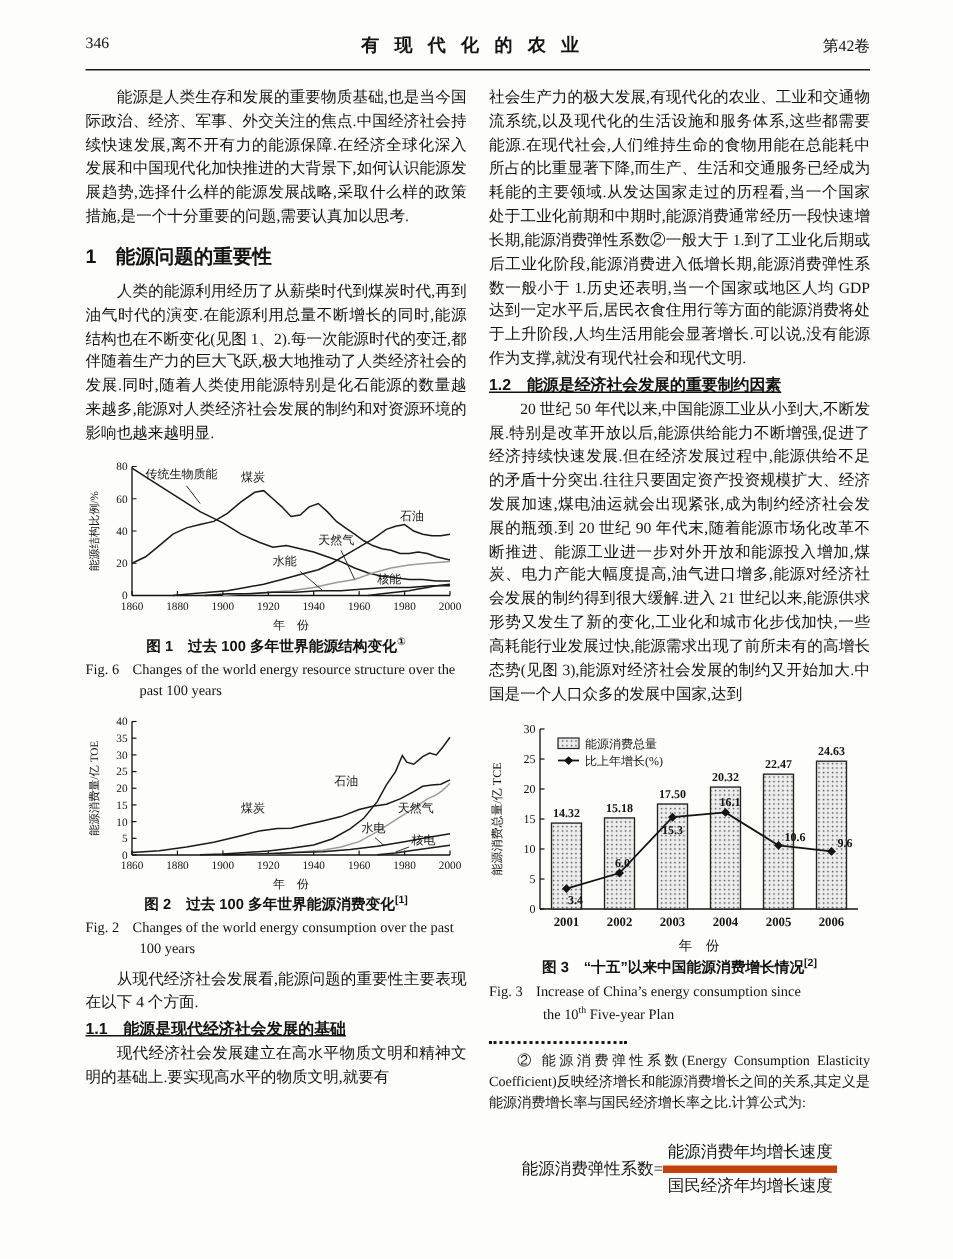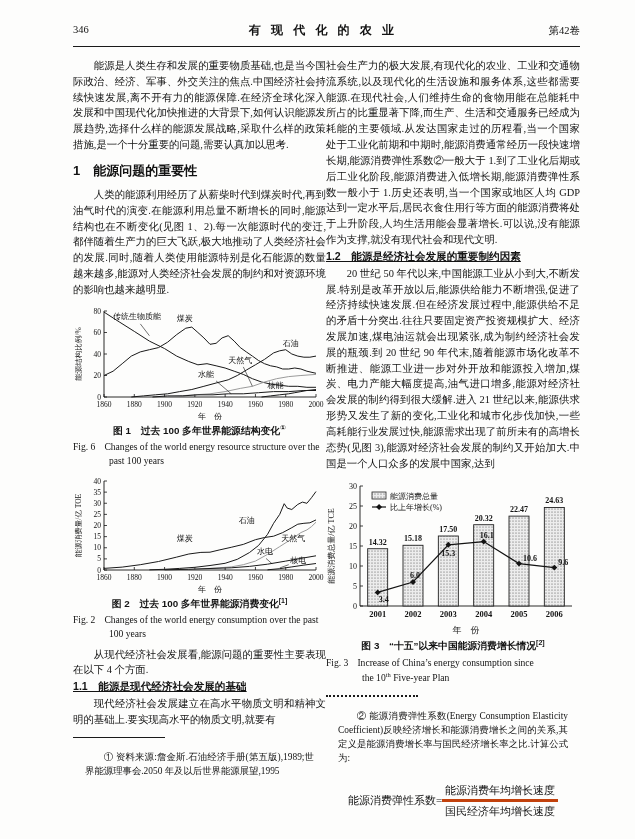--- a/index.html
+++ b/index.html
@@ -1,29 +1,29 @@
 <!DOCTYPE html>
 <html><head>
 <meta charset="utf-8">
 <style>
   html,body{margin:0;padding:0;}
   body{
     width:635px;height:839px;overflow:hidden;background:#fdfdfc;color:#131313;
     font-family:"Liberation Serif","DejaVu Serif",serif;
   }
-  .page{padding:22px 55px 0 73px;}
+  .page{padding:22px 55px 0 57px;}
   
   .hdr{position:relative;height:18px;font-size:10.5px;}
   .hdr .pnum{position:absolute;left:0;top:2px;}
   .hdr .jtitle{position:absolute;left:50%;transform:translateX(-50%);top:0;
     font-weight:bold;font-size:12px;letter-spacing:0.85em;white-space:nowrap;}
   .hdr .vol{position:absolute;right:0;top:2px;}
   .hdr-rule{border-top:1.6px solid #1a1a1a;margin-top:6px;}
   
-  .cols{display:flex;margin-top:11px;}
+  .cols{display:flex;gap:15px;margin-top:11px;}
   .col{width:254px;}
   p.body{margin:0;font-size:10.4px;line-height:1.52;text-align:justify;text-indent:2em;}
   .h-sec{font-family:"Liberation Sans","DejaVu Sans",sans-serif;font-weight:bold;
     font-size:13px;margin:9px 0 7px 0;}
   .h-sec .num{margin-right:13px;}
   .h-sub{font-family:"Liberation Sans","DejaVu Sans",sans-serif;font-weight:bold;
     font-size:10.6px;margin:2px 0 2px 0;text-decoration:underline;}
   
   .figure{margin:7px 0 5px 0;}
   .figure svg{display:block;margin:0 auto;}
@@ -31,25 +31,25 @@
   .cap-cn{font-family:"Liberation Sans","DejaVu Sans",sans-serif;font-weight:bold;
     font-size:9.8px;text-align:center;margin-top:3px;}
   .cap-cn sup{font-size:7px;}
   .cap-en{font-size:9.6px;text-align:left;padding-left:36px;text-indent:-36px;
     line-height:1.5;margin-top:2px;}
   .cap-en .cap-label{margin-right:9px;}
   .cap-en sup{font-size:6.5px;}
   
   .footnote{margin-top:9px;font-size:9.4px;line-height:1.5;}
   .fn-rule{width:92px;border-top:1px solid #1a1a1a;margin-bottom:5px;}
-  .footnote p{margin:12px;text-align:justify;text-indent:2em;}
+  .footnote p{margin:0;text-align:justify;text-indent:2em;}
   .formula{text-align:center;font-weight:normal;font-size:11px;margin-top:17px;
     white-space:nowrap;}
   .frac{display:inline-block;vertical-align:middle;text-align:center;}
-  .frac .num{display:block;border-bottom:3px solid #c2410c;padding:0 3px 1px 3px;}
+  .frac .num{display:block;border-bottom:5px solid #c2410c;padding:0 3px 1px 3px;}
   .frac .den{display:block;padding-top:1px;}
 </style>
 </head>
 <body>
 
 <div class="page">
 
   <div class="hdr">
     <span class="pnum">346</span>
     <span class="jtitle">有现代化的农业</span>
@@ -174,24 +174,20 @@
             <line x1="214.74285714285713" y1="88.66" x2="205.65714285714287" y2="91.9975" stroke="#131313" stroke-width="0.6"></line>
           </svg>
         <div class="cap-cn"><span>图 2　过去 100 多年世界能源消费变化</span><sup>[1]</sup></div>
         <div class="cap-en"><span class="cap-label">Fig. 2</span><span>Changes of the world energy consumption over the past 100 years</span></div>
       </div>
 
       <p class="body">从现代经济社会发展看,能源问题的重要性主要表现在以下 4 个方面.</p>
       <div class="h-sub">1.1　能源是现代经济社会发展的基础</div>
       <p class="body">现代经济社会发展建立在高水平物质文明和精神文明的基础上.要实现高水平的物质文明,就要有</p>
 
-      <div class="footnote">
-        <div class="fn-rule"></div>
-        <p>① 资料来源:詹金斯.石油经济手册(第五版),1989;世界能源理事会.2050 年及以后世界能源展望,1995</p>
-      </div>
     </div>
 
     <div class="col">
       <p class="body" style="text-indent:0;">社会生产力的极大发展,有现代化的农业、工业和交通物流系统,以及现代化的生活设施和服务体系,这些都需要能源.在现代社会,人们维持生命的食物用能在总能耗中所占的比重显著下降,而生产、生活和交通服务已经成为耗能的主要领域.从发达国家走过的历程看,当一个国家处于工业化前期和中期时,能源消费通常经历一段快速增长期,能源消费弹性系数②一般大于 1.到了工业化后期或后工业化阶段,能源消费进入低增长期,能源消费弹性系数一般小于 1.历史还表明,当一个国家或地区人均 GDP 达到一定水平后,居民衣食住用行等方面的能源消费将处于上升阶段,人均生活用能会显著增长.可以说,没有能源作为支撑,就没有现代社会和现代文明.</p>
 
       <div class="h-sub">1.2　能源是经济社会发展的重要制约因素</div>
 
       <p class="body">20 世纪 50 年代以来,中国能源工业从小到大,不断发展.特别是改革开放以后,能源供给能力不断增强,促进了经济持续快速发展.但在经济发展过程中,能源供给不足的矛盾十分突出.往往只要固定资产投资规模扩大、经济发展加速,煤电油运就会出现紧张,成为制约经济社会发展的瓶颈.到 20 世纪 90 年代末,随着能源市场化改革不断推进、能源工业进一步对外开放和能源投入增加,煤炭、电力产能大幅度提高,油气进口增多,能源对经济社会发展的制约得到很大缓解.进入 21 世纪以来,能源供求形势又发生了新的变化,工业化和城市化步伐加快,一些高耗能行业发展过快,能源需求出现了前所未有的高增长态势(见图 3),能源对经济社会发展的制约又开始加大.中国是一个人口众多的发展中国家,达到</p>
 
       <div class="figure">

